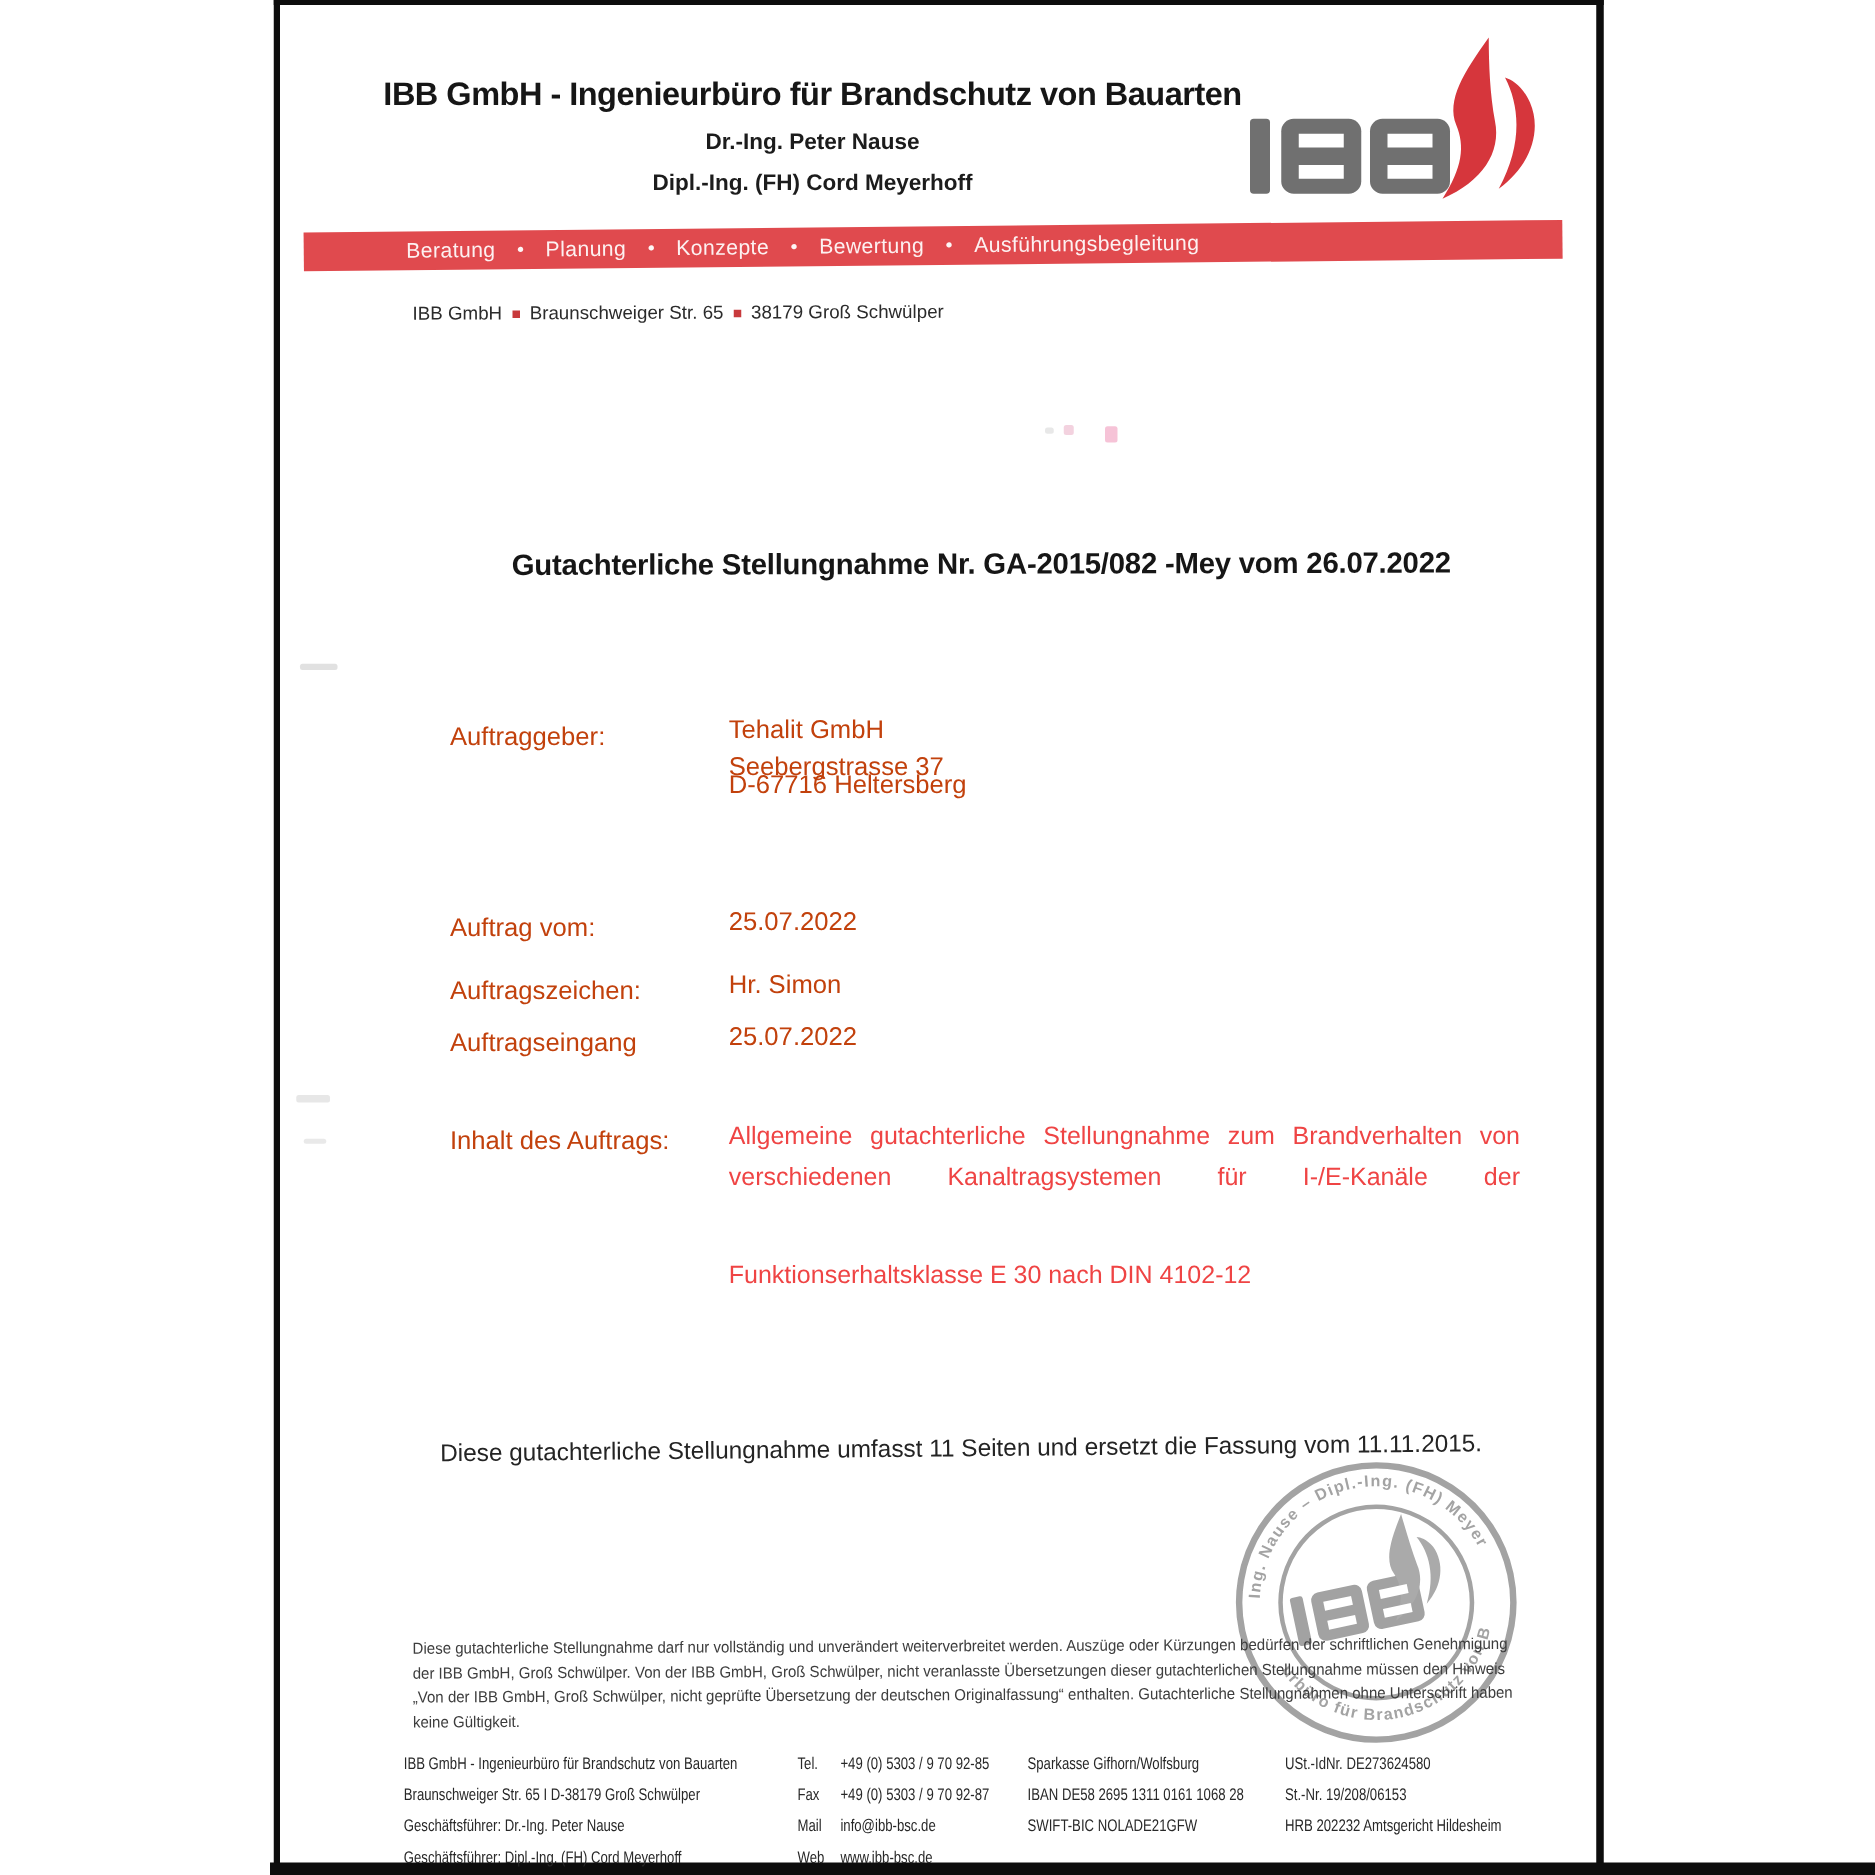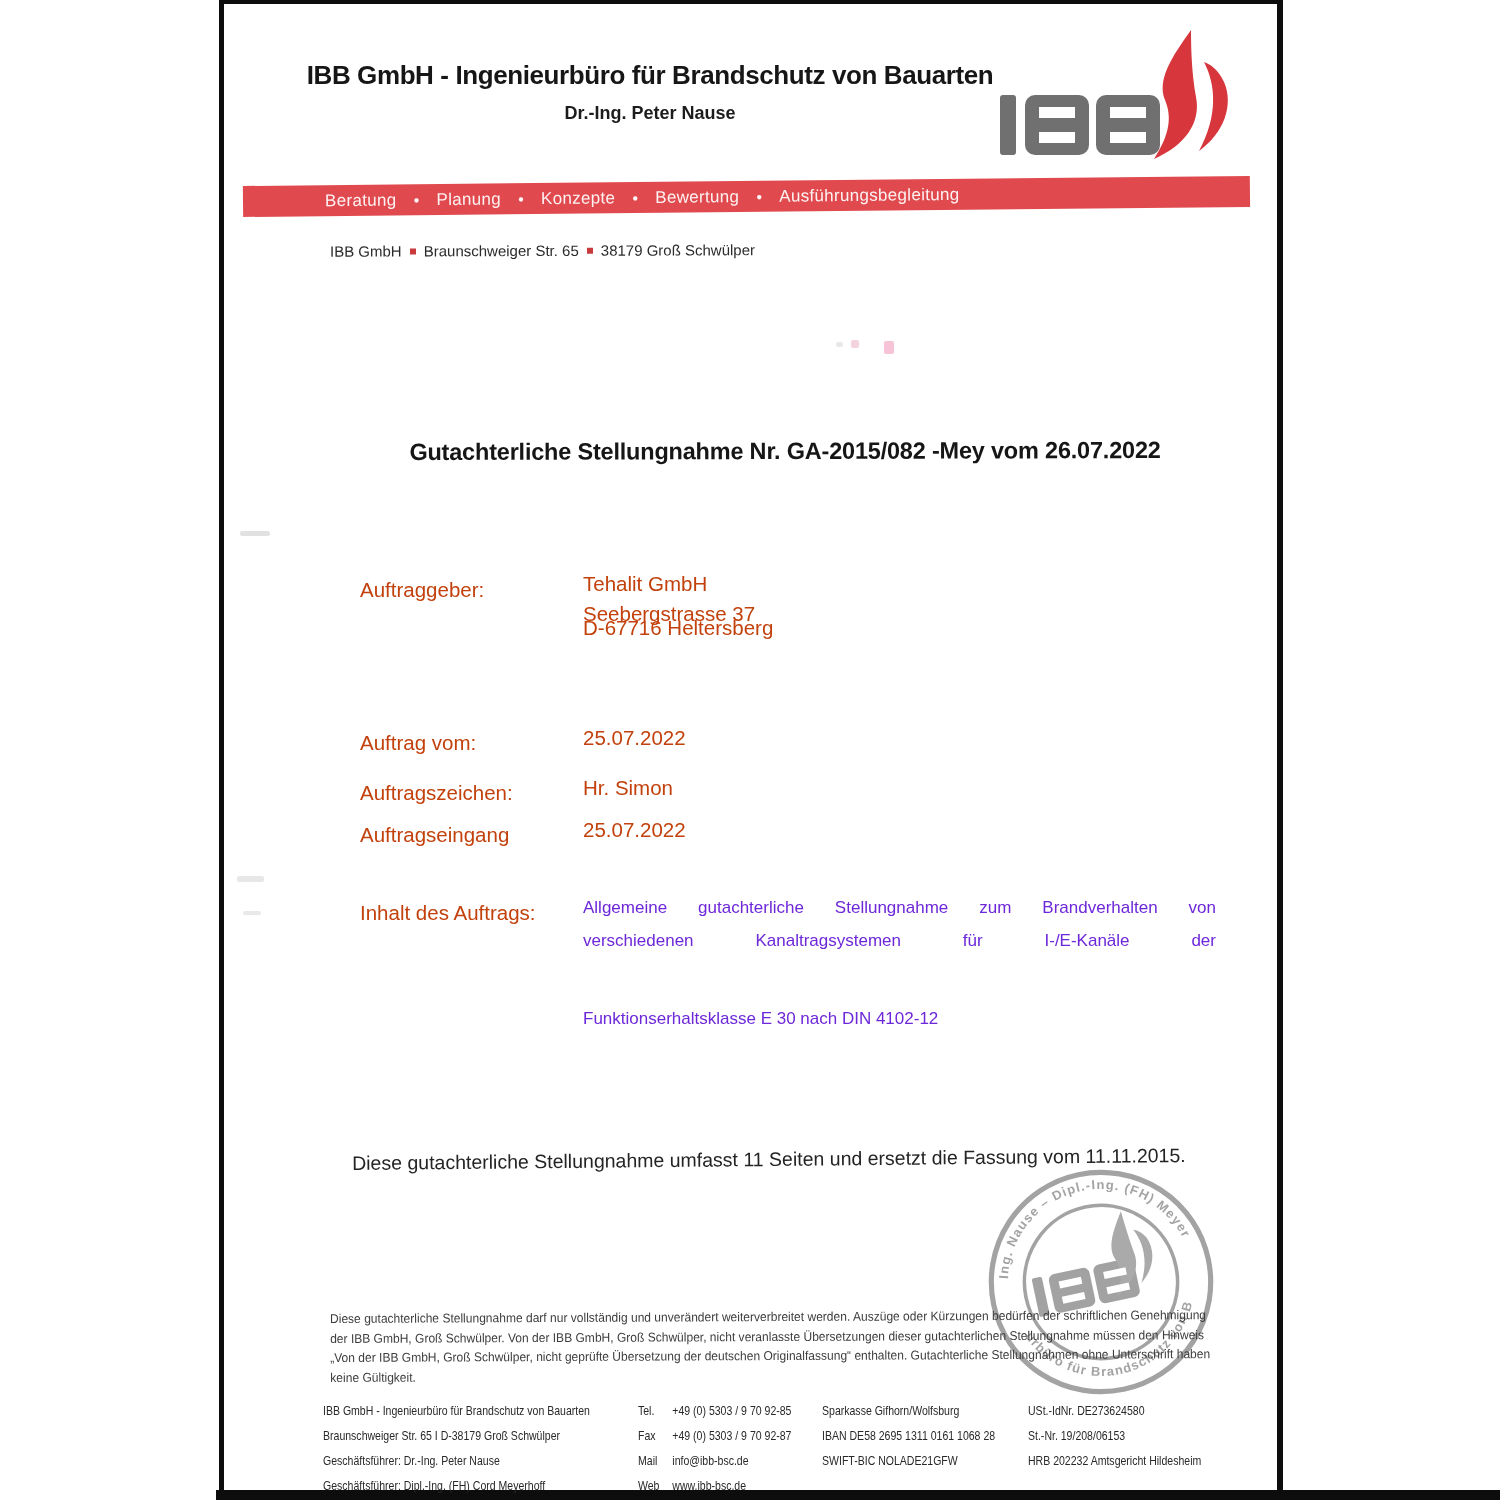--- a/index.html
+++ b/index.html
@@ -22,21 +22,21 @@
   .banner .dot{color:rgba(255,255,255,0.95);font-size:10px;line-height:31px;}
   
   .sender{left:330px;top:242px;font-size:15px;color:#2b2b2b;transform:rotate(-0.2deg);
     display:flex;align-items:center;gap:8px;white-space:nowrap;}
   .sender .sq{width:6px;height:6px;background:#c83a3c;display:inline-block;}
   
   .doc-title{left:350px;top:438px;width:870px;text-align:center;font-weight:bold;
     font-size:23.5px;letter-spacing:-0.2px;color:#161616;transform:rotate(-0.15deg);}
   
   .lbl,.val{font-size:20.5px;color:#c2410c;white-space:nowrap;}
-  .jline{left:583px;width:633px;font-size:17px;color:#6d28d9;
+  .jline{left:583px;width:633px;font-size:20px;color:#ef4444;
     text-align:justify;text-align-last:justify;}
   .jline.last{text-align:left;text-align-last:left;}
   
   .pages-note{left:352px;top:1152px;font-size:19.5px;color:#242424;white-space:nowrap;
     transform:rotate(-0.55deg);transform-origin:0 0;}
   
   .disclaimer{left:330px;top:1309px;transform:rotate(-0.25deg);transform-origin:0 0;}
   .disclaimer div{font-size:12.8px;line-height:19.5px;color:#3d3d3d;white-space:nowrap;
     transform:scaleX(0.94);transform-origin:0 0;}
   
@@ -54,20 +54,21 @@
 
 <div class="scan">
 
   <div class="edge" style="left:219px;top:0;width:5px;height:1500px;"></div>
   <div class="edge" style="left:1277px;top:0;width:6px;height:1500px;"></div>
   <div class="edge" style="left:219px;top:0;width:1064px;height:4px;"></div>
   <div class="edge" style="left:216px;top:1490px;width:1284px;height:10px;"></div>
 
   <div class="abs hdr-title">IBB GmbH - Ingenieurbüro für Brandschutz von Bauarten</div>
   <div class="abs hdr-sub hdr-sub1">Dr.-Ing. Peter Nause</div>
+  <div class="abs hdr-sub hdr-sub2">Dipl.-Ing. (FH) Cord Meyerhoff</div>
 
   <svg class="abs" style="left:995px;top:28px;" width="240" height="140" viewBox="0 0 240 140">
     <g fill="#707070">
       <rect x="5" y="67" width="16" height="60" rx="3"></rect>
       <rect x="30" y="67" width="64" height="60" rx="10"></rect>
       <rect x="101" y="67" width="64" height="60" rx="10"></rect>
     </g>
     <g fill="#ffffff">
       <rect x="44" y="79" width="36" height="11"></rect>
       <rect x="44" y="104" width="36" height="11"></rect>

